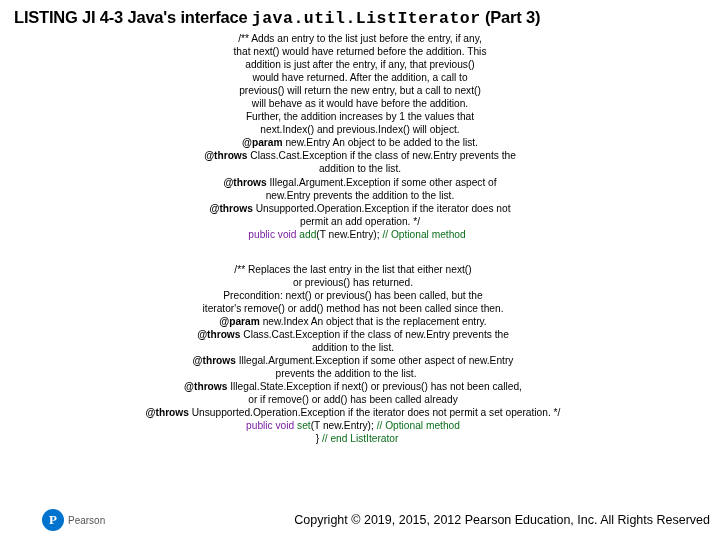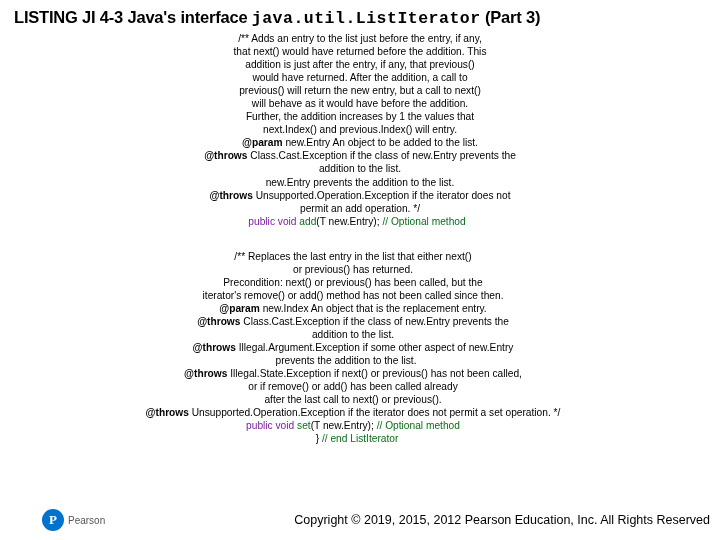--- a/index.html
+++ b/index.html
@@ -65,43 +65,43 @@
 </div>
 
 <div class="codeblock">
   <div class="line">/** Adds an entry to the list just before the entry, if any,</div>
   <div class="line">that next() would have returned before the addition. This</div>
   <div class="line">addition is just after the entry, if any, that previous()</div>
   <div class="line">would have returned. After the addition, a call to</div>
   <div class="line">previous() will return the new entry, but a call to next()</div>
   <div class="line">will behave as it would have before the addition.</div>
   <div class="line">Further, the addition increases by 1 the values that</div>
-  <div class="line">next.Index() and previous.Index() will entry.</div>
+  <div class="line">next.Index() and previous.Index() will object.</div>
   <div class="line"><span class="tag">@param</span><span> new.Entry An object to be added to the list.</span></div>
   <div class="line"><span class="tag">@throws</span><span> Class.Cast.Exception if the class of new.Entry prevents the</span></div>
   <div class="line">addition to the list.</div>
+  <div class="line"><span class="tag">@throws</span><span> Illegal.Argument.Exception if some other aspect of</span></div>
   <div class="line">new.Entry prevents the addition to the list.</div>
   <div class="line"><span class="tag">@throws</span><span> Unsupported.Operation.Exception if the iterator does not</span></div>
   <div class="line">permit an add operation. */</div>
   <div class="line" style="margin-left:-6px;"><span class="pvoid">public void </span><span class="method">add</span><span>(T new.Entry); </span><span class="comment">// Optional method</span></div>
 </div>
 
 <div class="codeblock block2">
   <div class="line">/** Replaces the last entry in the list that either next()</div>
   <div class="line">or previous() has returned.</div>
   <div class="line">Precondition: next() or previous() has been called, but the</div>
   <div class="line">iterator's remove() or add() method has not been called since then.</div>
   <div class="line"><span class="tag">@param</span><span> new.Index An object that is the replacement entry.</span></div>
   <div class="line"><span class="tag">@throws</span><span> Class.Cast.Exception if the class of new.Entry prevents the</span></div>
   <div class="line">addition to the list.</div>
   <div class="line"><span class="tag">@throws</span><span> Illegal.Argument.Exception if some other aspect of new.Entry</span></div>
   <div class="line" style="margin-left:-14px;">prevents the addition to the list.</div>
   <div class="line"><span class="tag">@throws</span><span> Illegal.State.Exception if next() or previous() has not been called,</span></div>
   <div class="line">or if remove() or add() has been called already</div>
-  <div class="line">after the last call to next() or previous().</div>
   <div class="line"><span class="tag">@throws</span><span> Unsupported.Operation.Exception if the iterator does not permit a set operation. */</span></div>
   <div class="line"><span class="pvoid">public void </span><span class="method">set</span><span>(T new.Entry); </span><span class="comment">// Optional method</span></div>
 </div>
 
 <div class="codeblock closer">
   <div class="line"><span>} </span><span class="comment">// end ListIterator</span></div>
 </div>
 
 <div class="footer">
   <div class="plogowrap">

